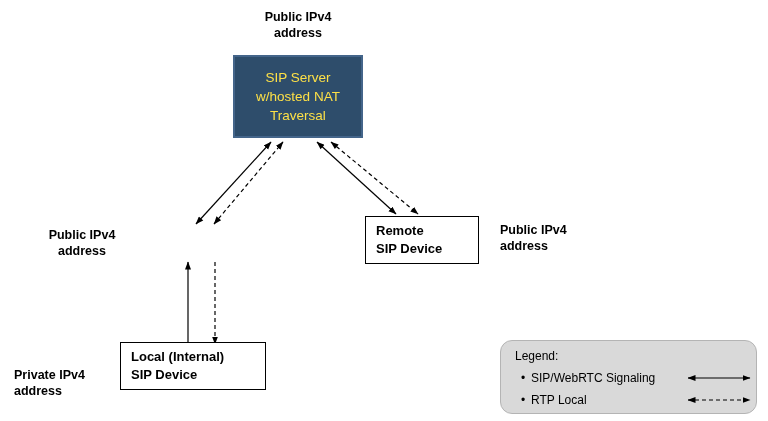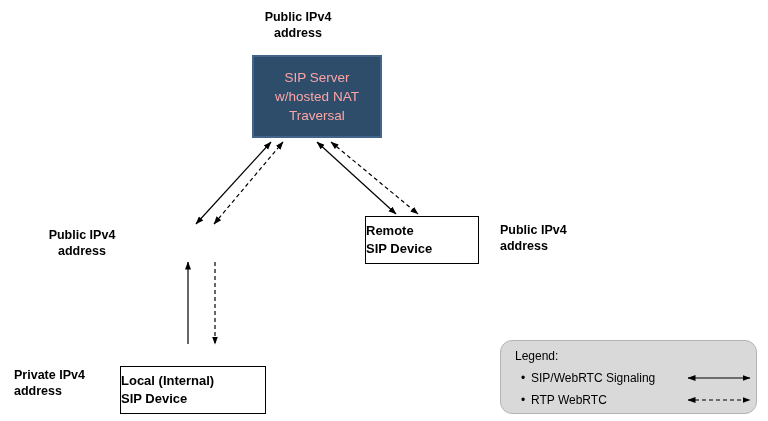--- a/index.html
+++ b/index.html
@@ -31,36 +31,35 @@
     background: #fff;
     color: #000;
     font-size: 13px;
     font-weight: 700;
     line-height: 18px;
     white-space: pre-line;
     display: flex;
     align-items: center;
   }
   .node.center { justify-content: center; text-align: center; }
-  .node.left { justify-content: flex-start; text-align: left; }
+  .node.left { justify-content: flex-start; padding-left: 10px; text-align: left; }
 
   .server {
     position: absolute;
     left: 233px; top: 55px; width: 130px; height: 83px;
     background: var(--server_fill, #2e4d6b);
     border: 2px solid var(--server_border, #44658a);
-    color: #fca5a5;
+    color: #fde047;
     font-size: 13.5px;
     line-height: 19px;
     white-space: pre-line;
     display: flex;
     align-items: center;
     justify-content: center;
     text-align: center;
-    margin-left: 19px;
   }
 
   .legend {
     position: absolute;
     left: 500px; top: 340px; width: 257px; height: 74px;
     background: var(--legend_bg, #d9d9d9);
     border: 1px solid #b4b4b4;
     border-radius: 12px;
     padding: 7px 0 4px 14px;
     color: #000;
@@ -122,38 +121,38 @@
 w/hosted NAT
 Traversal</span>
   </div>
 
 
   <div class="node left" style="left:365px; top:216px; width:114px; height:48px;">
     <span>Remote
 SIP Device</span>
   </div>
 
-  <div class="node left" style="left:120px; top:366px; width:146px; height:48px;">
+  <div class="node left" style="left:120px; top:342px; width:146px; height:48px;">
     <span>Local (Internal)
 SIP Device</span>
   </div>
 
   <div class="legend">
     <div class="legend-title">Legend:</div>
 
     <div class="legend-row">
       <span class="legend-bullet">•</span>
       <span class="legend-label">SIP/WebRTC Signaling</span>
       <svg class="legend-arrow" width="74" height="12" viewBox="0 0 74 12">
         <line class="conn" x1="6" y1="6" x2="68" y2="6" marker-start="url(#mStart)" marker-end="url(#mEnd)"></line>
       </svg>
     </div>
 
     <div class="legend-row">
       <span class="legend-bullet">•</span>
-      <span class="legend-label">RTP WebRTC</span>
+      <span class="legend-label">RTP Local</span>
       <svg class="legend-arrow" width="74" height="12" viewBox="0 0 74 12">
         <line class="conn dashed" x1="6" y1="6" x2="68" y2="6" marker-start="url(#mStart)" marker-end="url(#mEnd)"></line>
       </svg>
     </div>
   </div>
 
 </div>
 
 </body></html>

